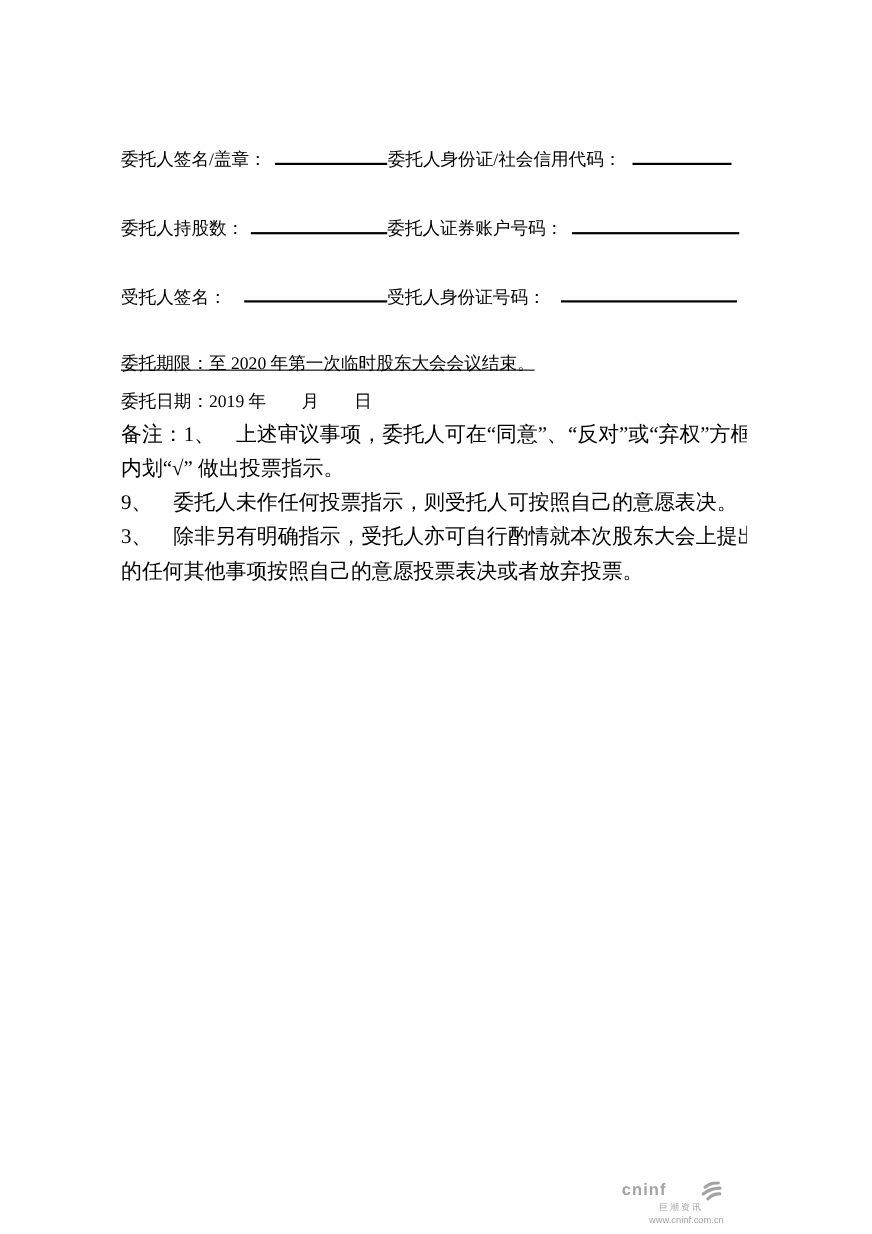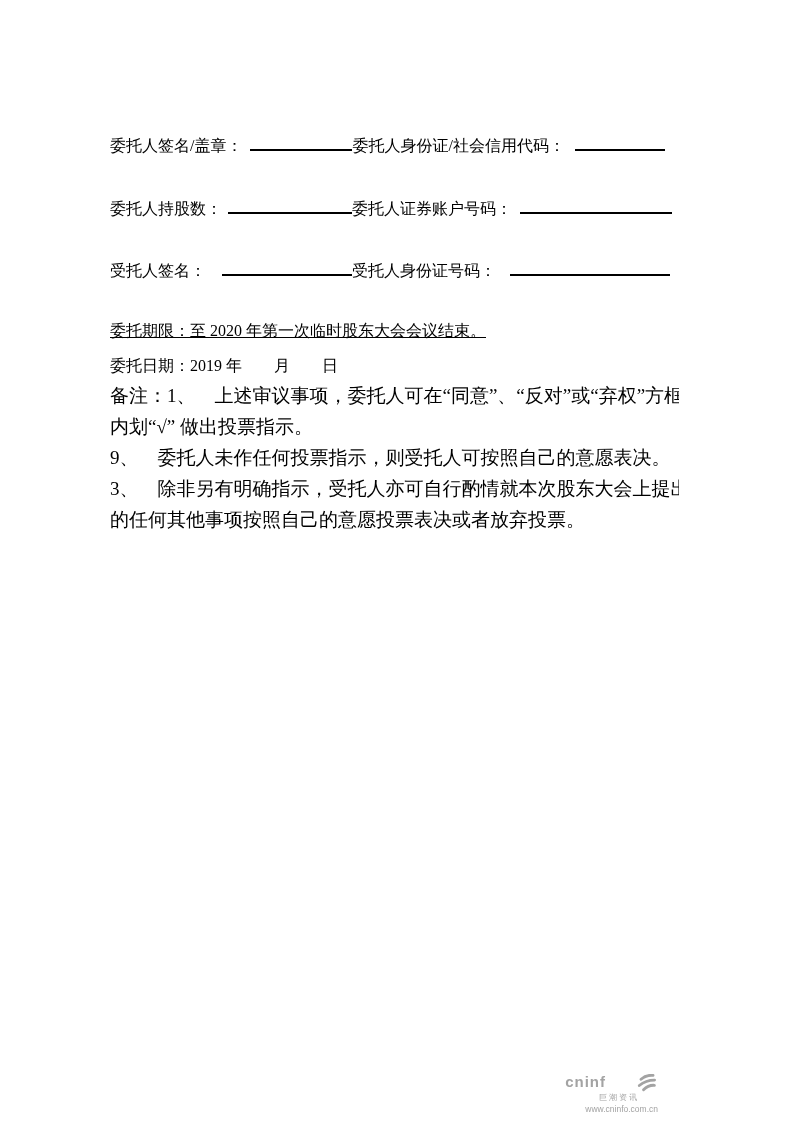--- a/index.html
+++ b/index.html
@@ -127,16 +127,16 @@
       <span class="brand">cninf</span>
       <svg class="swirl" width="22" height="18" viewBox="0 0 24 20">
         <g transform="rotate(-18 12 10)" stroke="#a3a3a3" stroke-width="3.2" fill="none" stroke-linecap="round">
           <path d="M7 4 Q14 1 21 4"></path>
           <path d="M3 10 Q12 6.5 21 9.5"></path>
           <path d="M6 16 Q13 12.5 19 15"></path>
         </g>
       </svg>
     </div>
     <div class="brand-cn">巨潮资讯</div>
-    <div class="url">www.cninfo.com.cn</div>
+    <div class="url">www.cninf.com.cn</div>
   </div>
 
 </div>
 
 </body></html>

